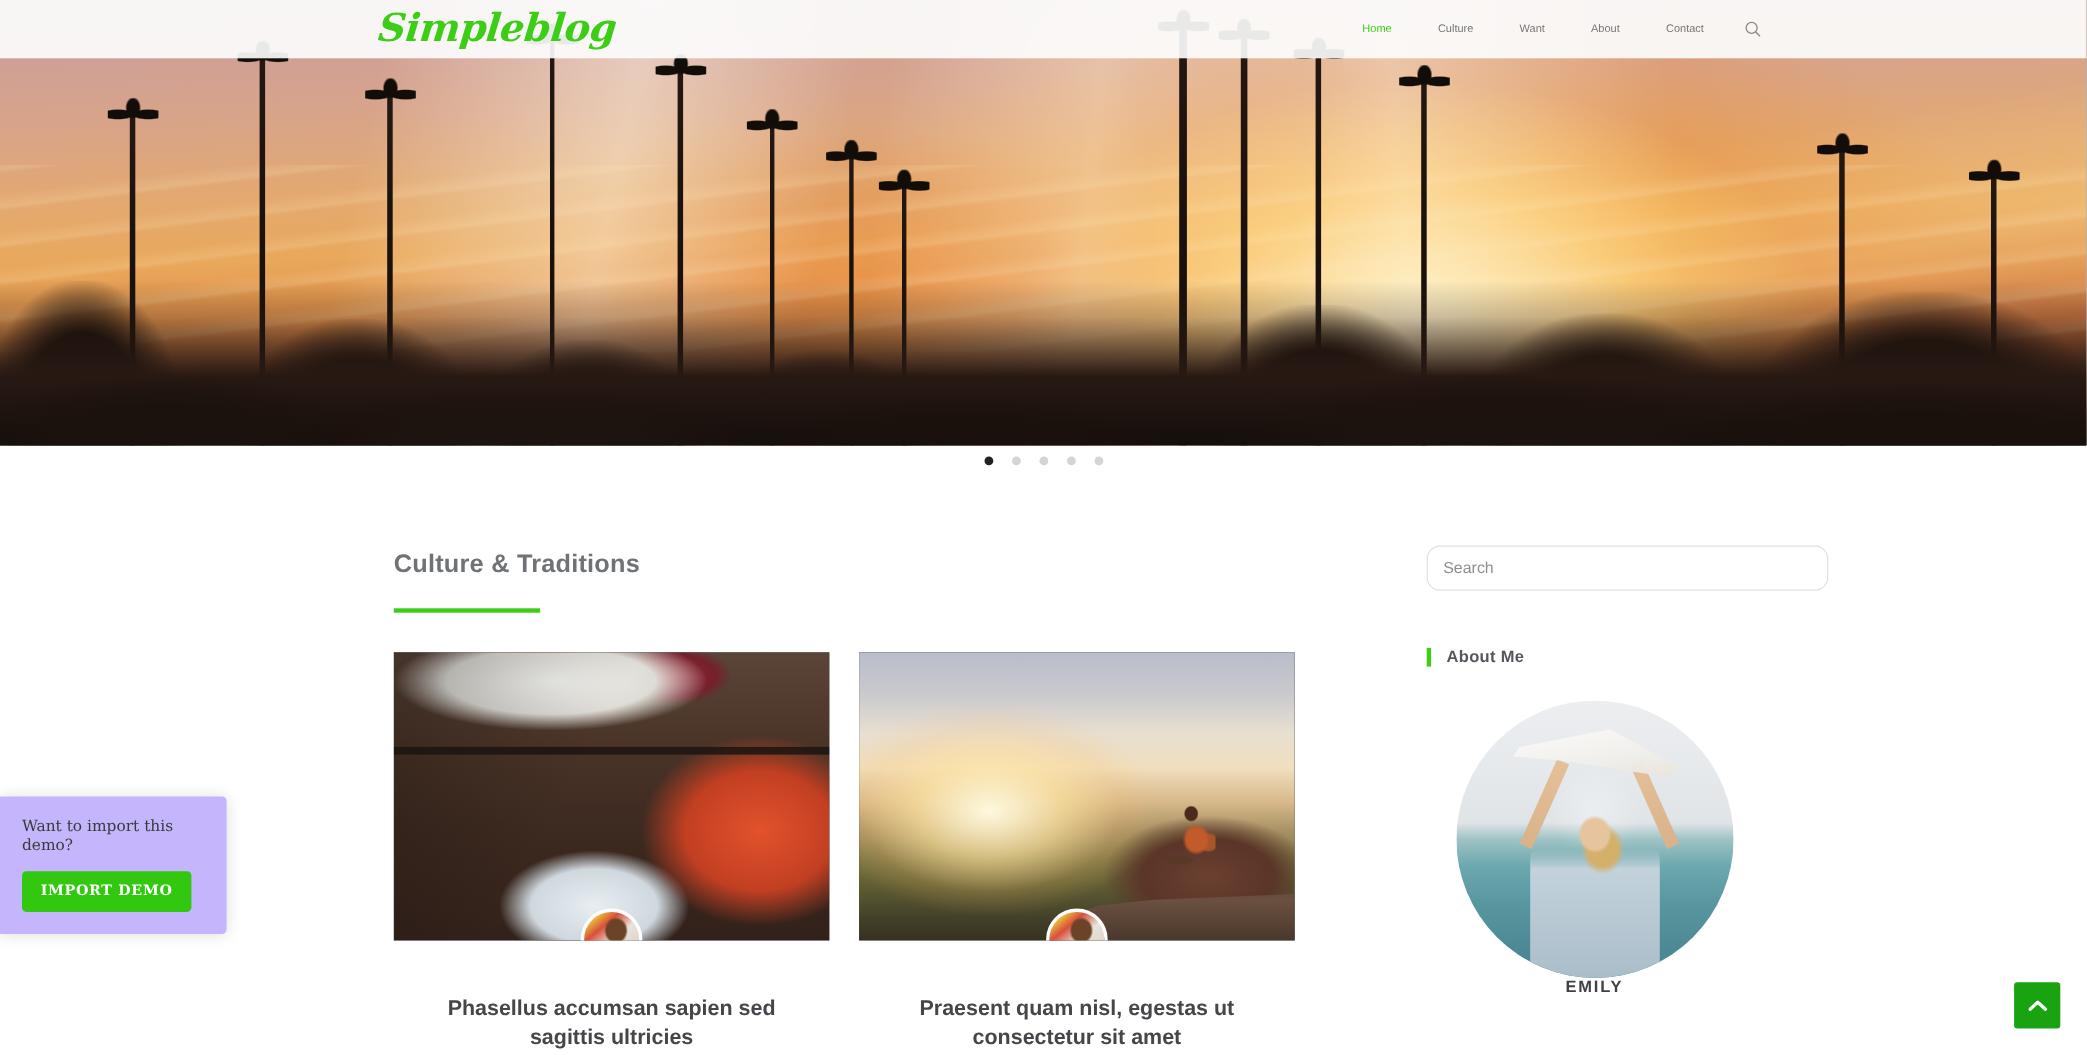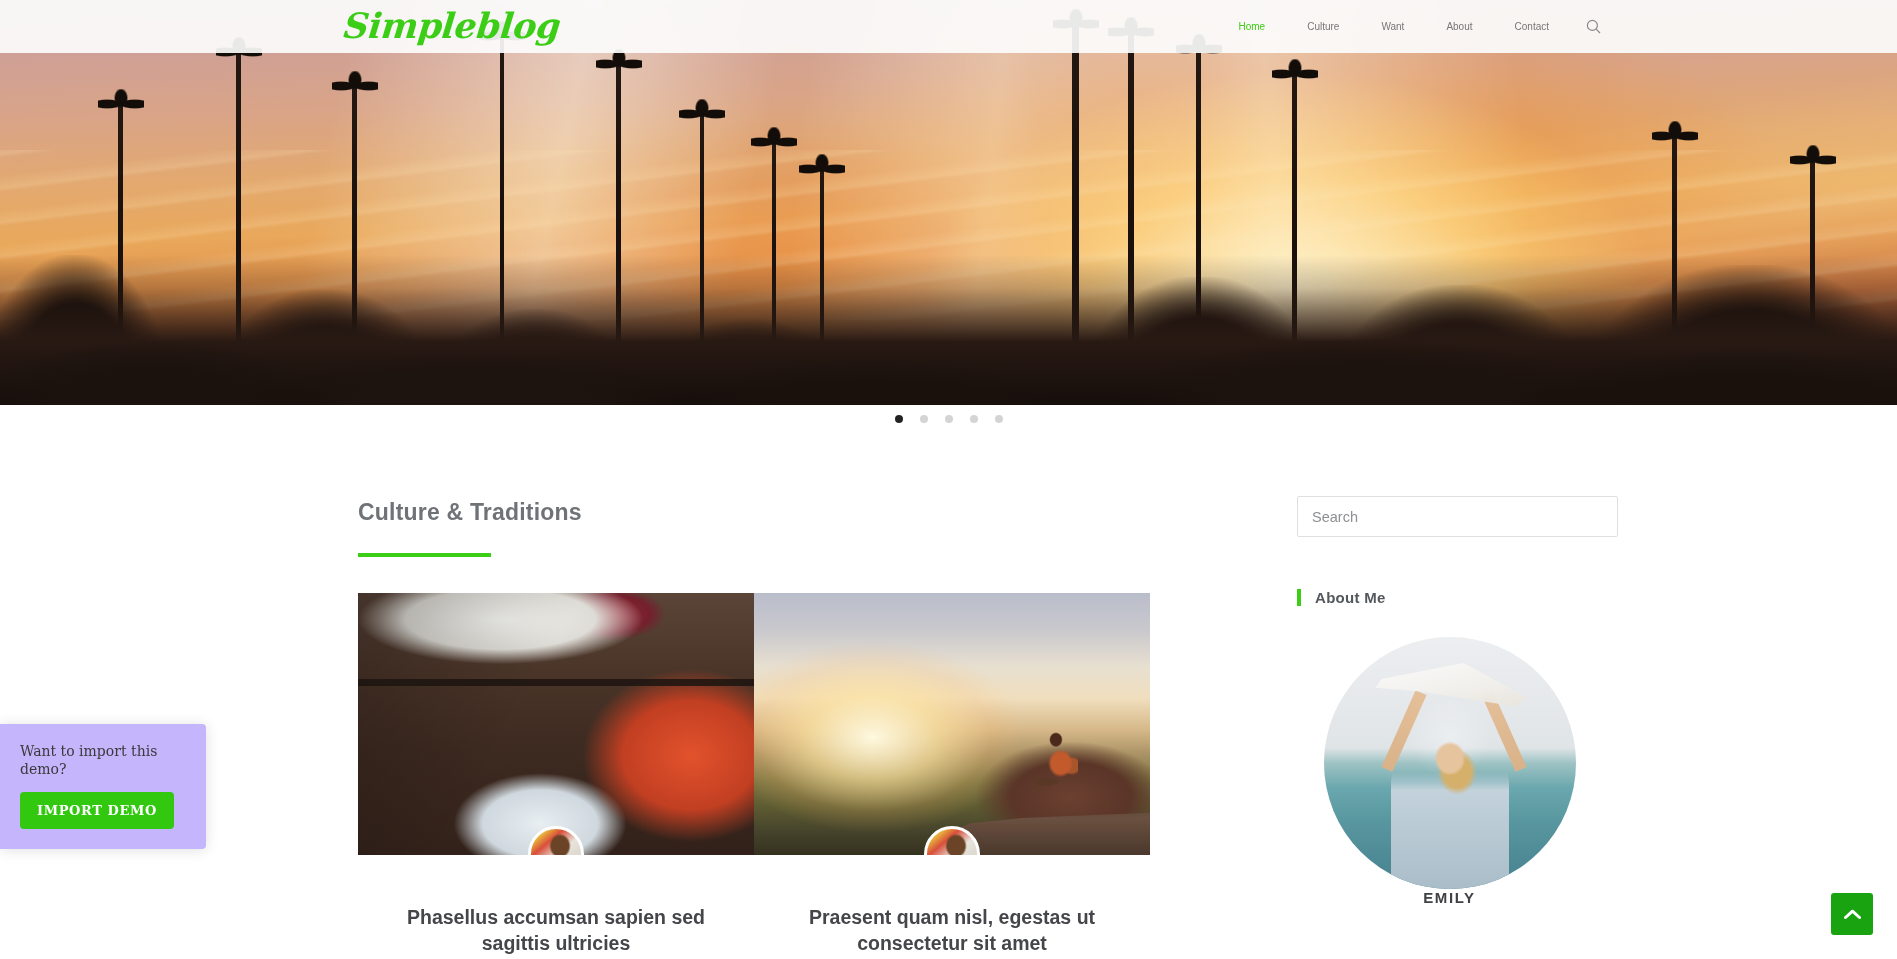--- a/index.html
+++ b/index.html
@@ -191,20 +191,21 @@
   }
   .section-rule {
     width: 133px;
     height: 4px;
     background: #3cce16;
     margin-top: 27px;
   }
 
   .posts {
     display: flex;
+    gap: 27px;
     margin-top: 36px;
   }
   .post-card {
     width: 396px;
     flex: none;
     position: relative;
   }
   .post-thumb {
     width: 396px;
     height: 262px;
@@ -294,25 +295,25 @@
     font-size: 19.5px;
     line-height: 26px;
     color: #444649;
     padding: 0 18px;
     cursor: pointer;
   }
 
   
   .search-box {
     margin-top: 41px;
-    width: 321px;
+    width: 365px;
     height: 41px;
     border: 1px solid #dfdfdf;
     background: #fff;
-    border-radius: 2px;
+    border-radius: 12px;
   }
   .search-box input {
     width: 100%; height: 100%;
     border: 0; outline: 0;
     padding: 0 14px;
     font-size: 14.5px;
     color: #555;
     font-family: "Liberation Sans", sans-serif;
     background: transparent;
   }

